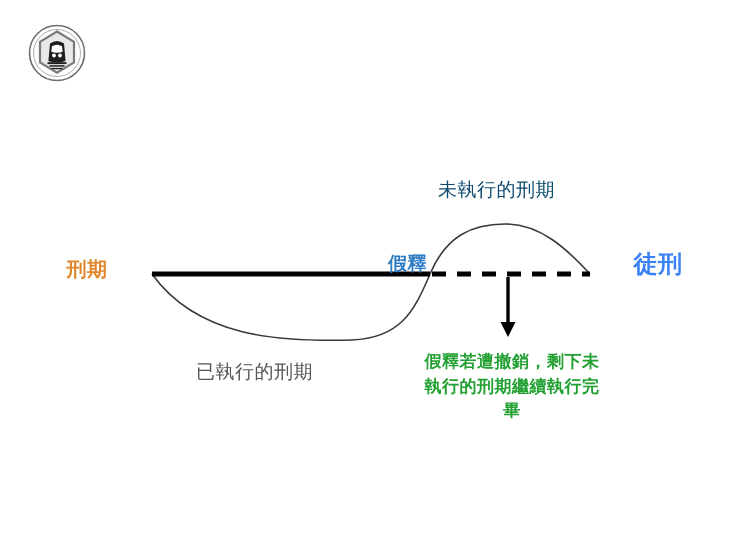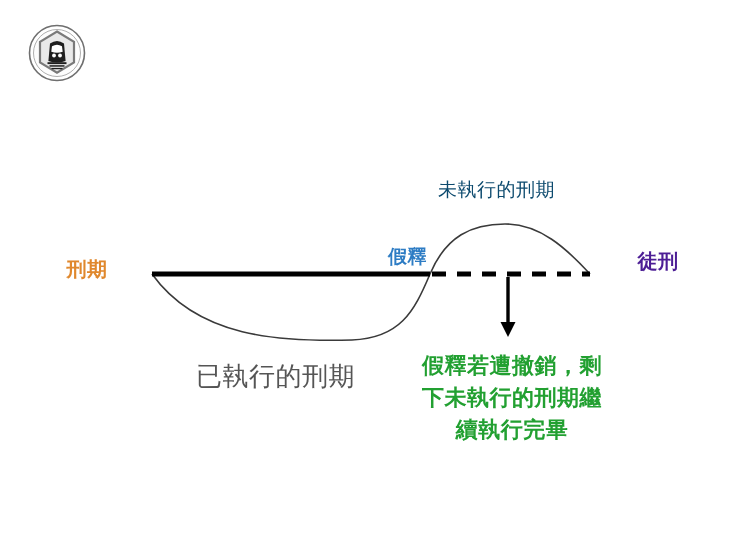--- a/index.html
+++ b/index.html
@@ -48,50 +48,50 @@
     font-size: 20px;
     font-weight: bold;
     color: #e0882d;
     text-align: center;
     margin-top: 8px;
   }
   #label-end {
     left: 588px;
     top: 248px;
     width: 140px;
-    font-size: 20px;
+    font-size: 24px;
     font-weight: bold;
-    color: #4c1d95;
+    color: #3b82f6;
     text-align: center;
   }
   #label-parole {
     left: 388px;
-    top: 244px;
+    top: 251px;
     font-size: 19px;
     font-weight: bold;
     color: #2d7cc4;
     text-align: center;
   }
   #label-unserved {
     left: 438px;
     top: 177px;
     font-size: 19px;
     color: #0c4a6e;
   }
   #label-served {
     left: 196px;
     top: 359px;
-    font-size: 26px;
+    font-size: 19px;
     color: #555555;
   }
   #label-revoke {
     left: 416px;
     top: 350px;
     width: 192px;
-    font-size: 22px;
+    font-size: 17px;
     font-weight: bold;
     color: #22a031;
     text-align: center;
     line-height: 1.45;
     white-space: normal;
   }
 </style>
 </head>
 <body>
 

